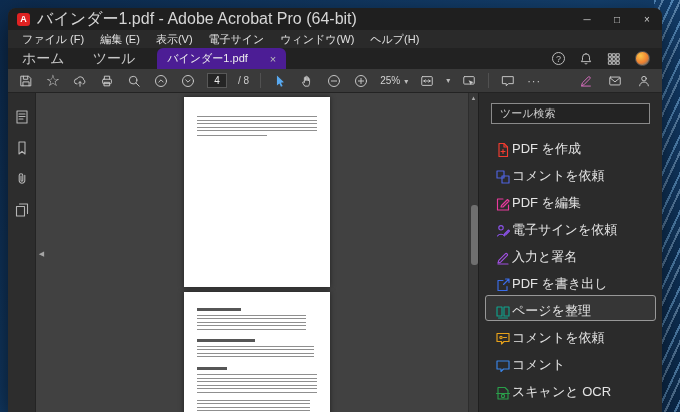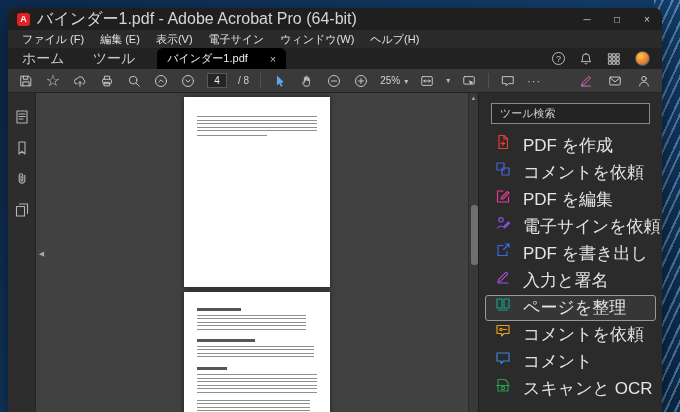--- a/index.html
+++ b/index.html
@@ -28,21 +28,21 @@
     color:#fff; font-size:9px; font-weight:bold; display:flex; align-items:center; justify-content:center;}
   .titlebar .title{ font-size:16px; color:#d6d6d6; flex:1; white-space:nowrap; overflow:hidden;}
   .wbtn{ width:30px; height:22px; display:flex; align-items:center; justify-content:center;
     color:#cfcfcf; font-size:10px; cursor:default;}
   
   .menubar{ height:18px; background:#2a2a2a; display:flex; align-items:center; padding-left:6px; flex:0 0 18px;}
   .menu-item{ font-size:11px; color:#e0e0e0; padding:0 8px; line-height:18px; white-space:nowrap;}
   
   .tabbar{ height:21px; background:#222222; display:flex; align-items:flex-end; flex:0 0 21px;}
   .tab-plain{ font-size:14px; color:#c8c8c8; padding:0 14px; line-height:21px; white-space:nowrap;}
-  .tab-active{ background:#000000; border-radius:6px 6px 0 0; height:21px; margin-left:8px;
+  .tab-active{ background:#4c1d95; border-radius:6px 6px 0 0; height:21px; margin-left:8px;
     display:flex; align-items:center; gap:22px; padding:0 10px; min-width:128px;}
   .tab-active .tab-label{ font-size:11px; color:#eeeeee; white-space:nowrap;}
   .tab-close{ color:#bbbbbb; font-size:11px; }
   .tab-right{ margin-left:auto; display:flex; align-items:center; gap:14px; padding:0 12px; height:21px;}
   .help-circle{ width:13px; height:13px; border:1px solid #bdbdbd; border-radius:50%;
     color:#bdbdbd; font-size:9px; display:flex; align-items:center; justify-content:center;}
   .mini-svg{ width:14px; height:14px; color:#c5c5c5; display:block;}
   .mini-svg svg{ width:100%; height:100%; fill:none; stroke:currentColor; stroke-width:1.1;
     stroke-linecap:round; stroke-linejoin:round;}
   .avatar{ width:15px; height:15px; border-radius:50%;
@@ -83,22 +83,22 @@
   .tx{ position:absolute; background:repeating-linear-gradient(to bottom,#8f8f8f 0 1px,transparent 1px 3.5px);}
   .hbar{ position:absolute; background:#565656; height:2.5px;}
   .vscroll{ position:absolute; right:0; top:0; bottom:0; width:10px; background:#383838; border-left:1px solid #2d2d2d;}
   .scroll-arrow{ position:absolute; top:0; left:0; right:0; height:10px; color:#a8a8a8;
     font-size:6px; display:flex; align-items:center; justify-content:center;}
   .vthumb{ position:absolute; top:112px; height:60px; left:1.5px; width:7px; background:#6f6f6f; border-radius:3px;}
   
   .panel{ width:184px; background:#2b2b2b; border-left:1px solid #1f1f1f; flex:0 0 184px; overflow:hidden;}
   .tool-search{ margin:10px 12px 9px 12px; height:21px; background:#232323; border:1px solid #8a8a8a;
     color:#cfcfcf; font-size:11px; line-height:19px; padding-left:8px;}
-  .titem{ display:flex; align-items:flex-start; gap:12px; height:26px; padding:0 9px; margin:1px 6px;
-    font-size:17px; color:#e4e4e4; border:1px solid transparent; border-radius:3px; white-space:nowrap;}
+  .titem{ display:flex; align-items:flex-end; gap:1px; height:26px; padding:0 9px; margin:1px 6px;
+    font-size:13px; color:#e4e4e4; border:1px solid transparent; border-radius:3px; white-space:nowrap;}
   .titem.selected{ border-color:#989898; background:#363636;}
   .ticon{ width:16px; height:16px; flex:0 0 16px;}
   .ticon svg{ width:100%; height:100%; fill:none; stroke:currentColor; stroke-width:1.15;
     stroke-linecap:round; stroke-linejoin:round;}
 </style>
 </head>
 <body>
 
 <div class="wallpaper-streaks"></div>
 
@@ -354,37 +354,37 @@
           <svg viewBox="0 0 16 16">
               <circle cx="6" cy="4.8" r="2.2"></circle>
               <path d="M2.5 13a4 3.4 0 0 1 7 0"></path>
               <path d="M9.5 11l4-4 1 1-4 4-1.3.3z"></path>
             </svg>
         </span>
         <span>電子サインを依頼</span>
       </div>
 
       <div class="titem">
+        <span class="ticon" style="color: rgb(160, 79, 224);">
+          <svg viewBox="0 0 16 16">
+              <path d="M3 13l.8-2.6 6.5-6.5a1.2 1.2 0 0 1 1.8 1.8L5.6 12.2z"></path>
+              <path d="M3 14h10"></path>
+            </svg>
+        </span>
+        <span>入力と署名</span>
+      </div>
+
+      <div class="titem">
         <span class="ticon" style="color: rgb(58, 108, 232);">
           <svg viewBox="0 0 16 16">
               <path d="M12 9.5v4H3v-10h5"></path>
               <path d="M8.5 7.5 14 2M10.5 2H14v3.5"></path>
             </svg>
         </span>
         <span>PDF を書き出し</span>
-      </div>
-
-      <div class="titem">
-        <span class="ticon" style="color: rgb(160, 79, 224);">
-          <svg viewBox="0 0 16 16">
-              <path d="M3 13l.8-2.6 6.5-6.5a1.2 1.2 0 0 1 1.8 1.8L5.6 12.2z"></path>
-              <path d="M3 14h10"></path>
-            </svg>
-        </span>
-        <span>入力と署名</span>
       </div>
 
       <div class="titem selected">
         <span class="ticon" style="color: rgb(15, 163, 141);">
           <svg viewBox="0 0 16 16">
               <rect x="2" y="3" width="5" height="9"></rect>
               <rect x="9" y="3" width="5" height="9"></rect>
               <path d="M3.5 14h9"></path>
             </svg>
         </span>

